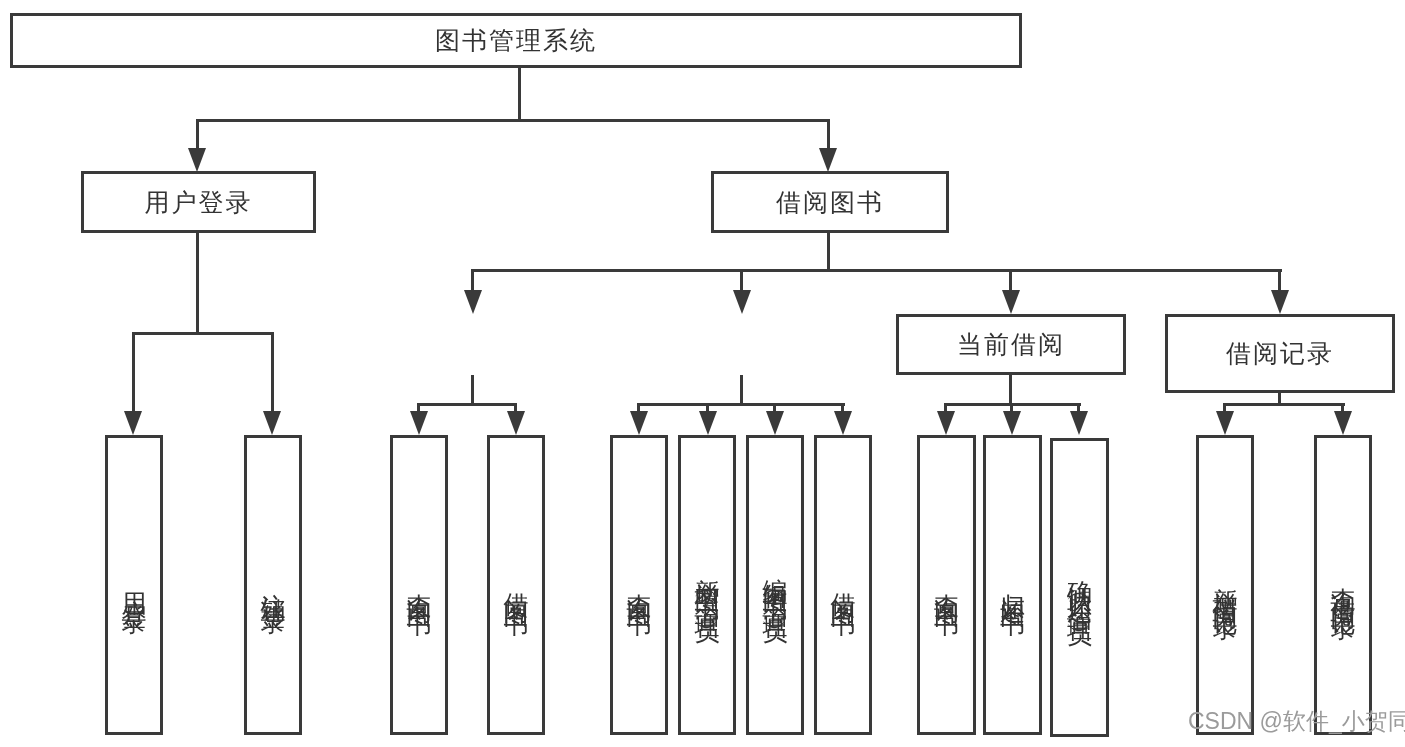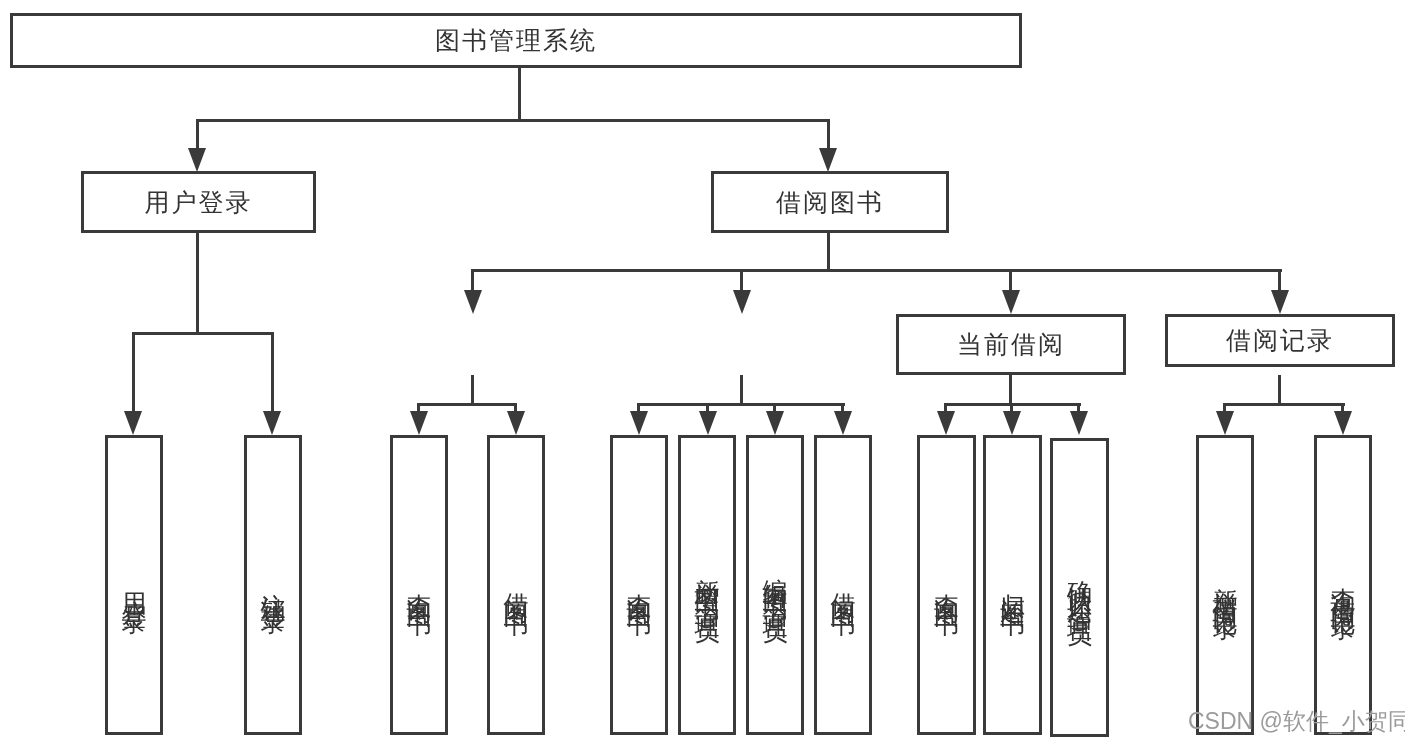--- a/index.html
+++ b/index.html
@@ -132,21 +132,21 @@
   <div class="box" style="left:81px; top:171px; width:235px; height:62px;">
     <span class="h-label">用户登录</span>
   </div>
   <div class="box" style="left:711px; top:171px; width:238px; height:62px;">
     <span class="h-label">借阅图书</span>
   </div>
 
   <div class="box" style="left:896px; top:314px; width:230px; height:61px;">
     <span class="h-label">当前借阅</span>
   </div>
-  <div class="box" style="left:1165px; top:314px; width:230px; height:53px;font-family:Liberation Serif, serif;">
+  <div class="box" style="left:1165px; top:314px; width:230px; height:79px;font-family:Liberation Serif, serif;">
     <span class="h-label">借阅记录</span>
   </div>
 
   <div class="box" style="left:105px; top:435px; width:58px; height:300px;">
     <span class="v-label">用户登录</span>
   </div>
   <div class="box" style="left:244px; top:435px; width:58px; height:300px;">
     <span class="v-label">注销登录</span>
   </div>
 

